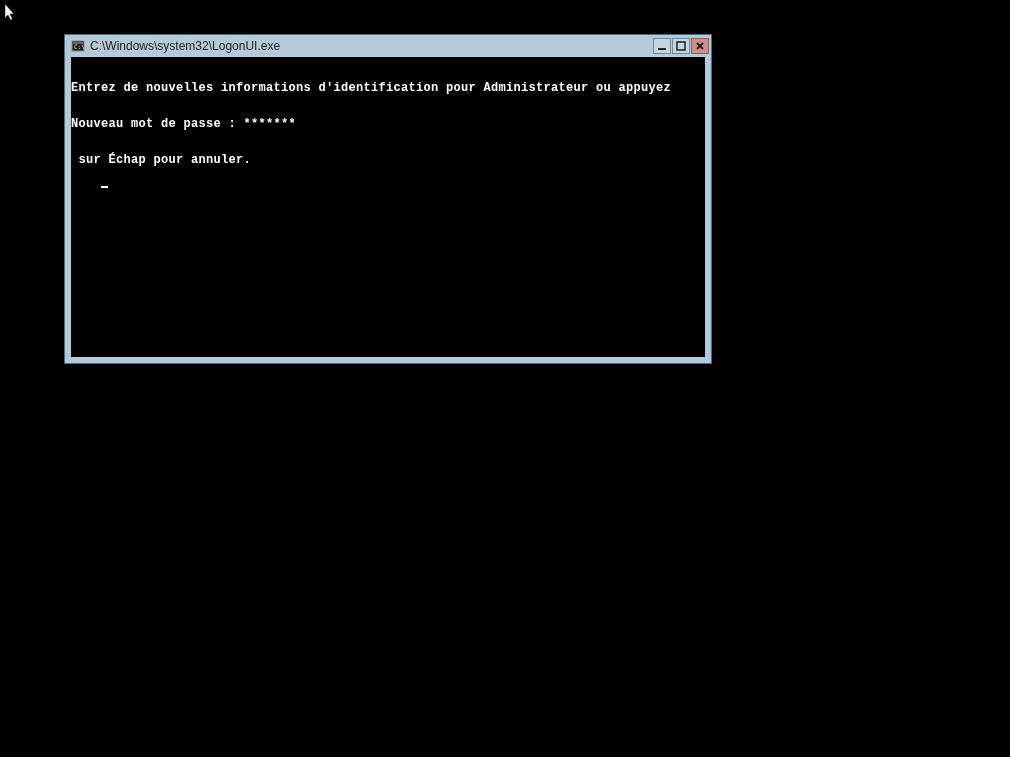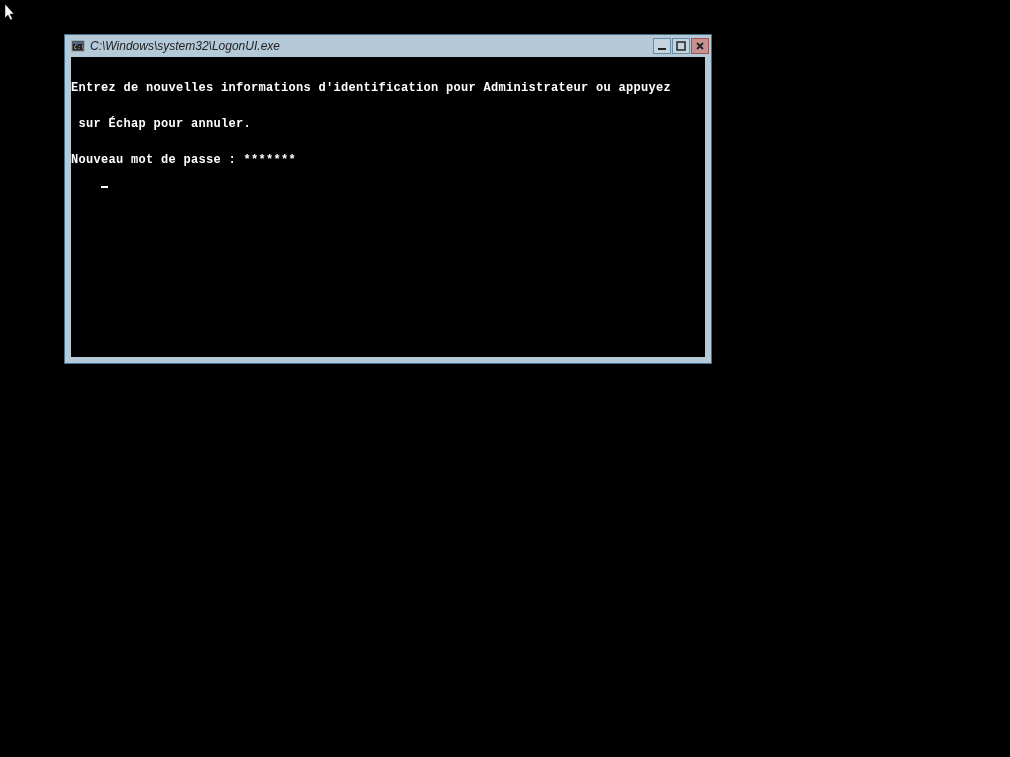--- a/index.html
+++ b/index.html
@@ -32,21 +32,20 @@
       background: #b4cad9;
       border: 1px solid #456d8a;
       box-shadow: 0 0 1px rgba(0,0,0,0.3);
     }
     .titlebar {
       height: 22px;
       background: #b4cad9;
       display: flex;
       align-items: center;
       padding: 0 2px 0 6px;
-      font-style: italic;
     }
     .titlebar-icon {
       width: 14px;
       height: 14px;
       margin-right: 5px;
       display: flex;
       align-items: center;
       justify-content: center;
     }
     .titlebar-text {
@@ -140,17 +139,17 @@
       <div class="titlebar-btn close">
         <svg viewBox="0 0 10 10">
           <line x1="2" y1="2" x2="8" y2="8" stroke="#222" stroke-width="1.8"></line>
           <line x1="8" y1="2" x2="2" y2="8" stroke="#222" stroke-width="1.8"></line>
         </svg>
       </div>
     </div>
   </div>
   <div class="console-area">
     <div class="console-line">Entrez de nouvelles informations d'identification pour Administrateur ou appuyez</div>
+    <div class="console-line">Nouveau mot de passe : *******</div>
     <div class="console-line"> sur Échap pour annuler.</div>
-    <div class="console-line">Nouveau mot de passe : *******</div>
     <span class="cursor-block"></span>
   </div>
 </div>
 
 </body></html>

